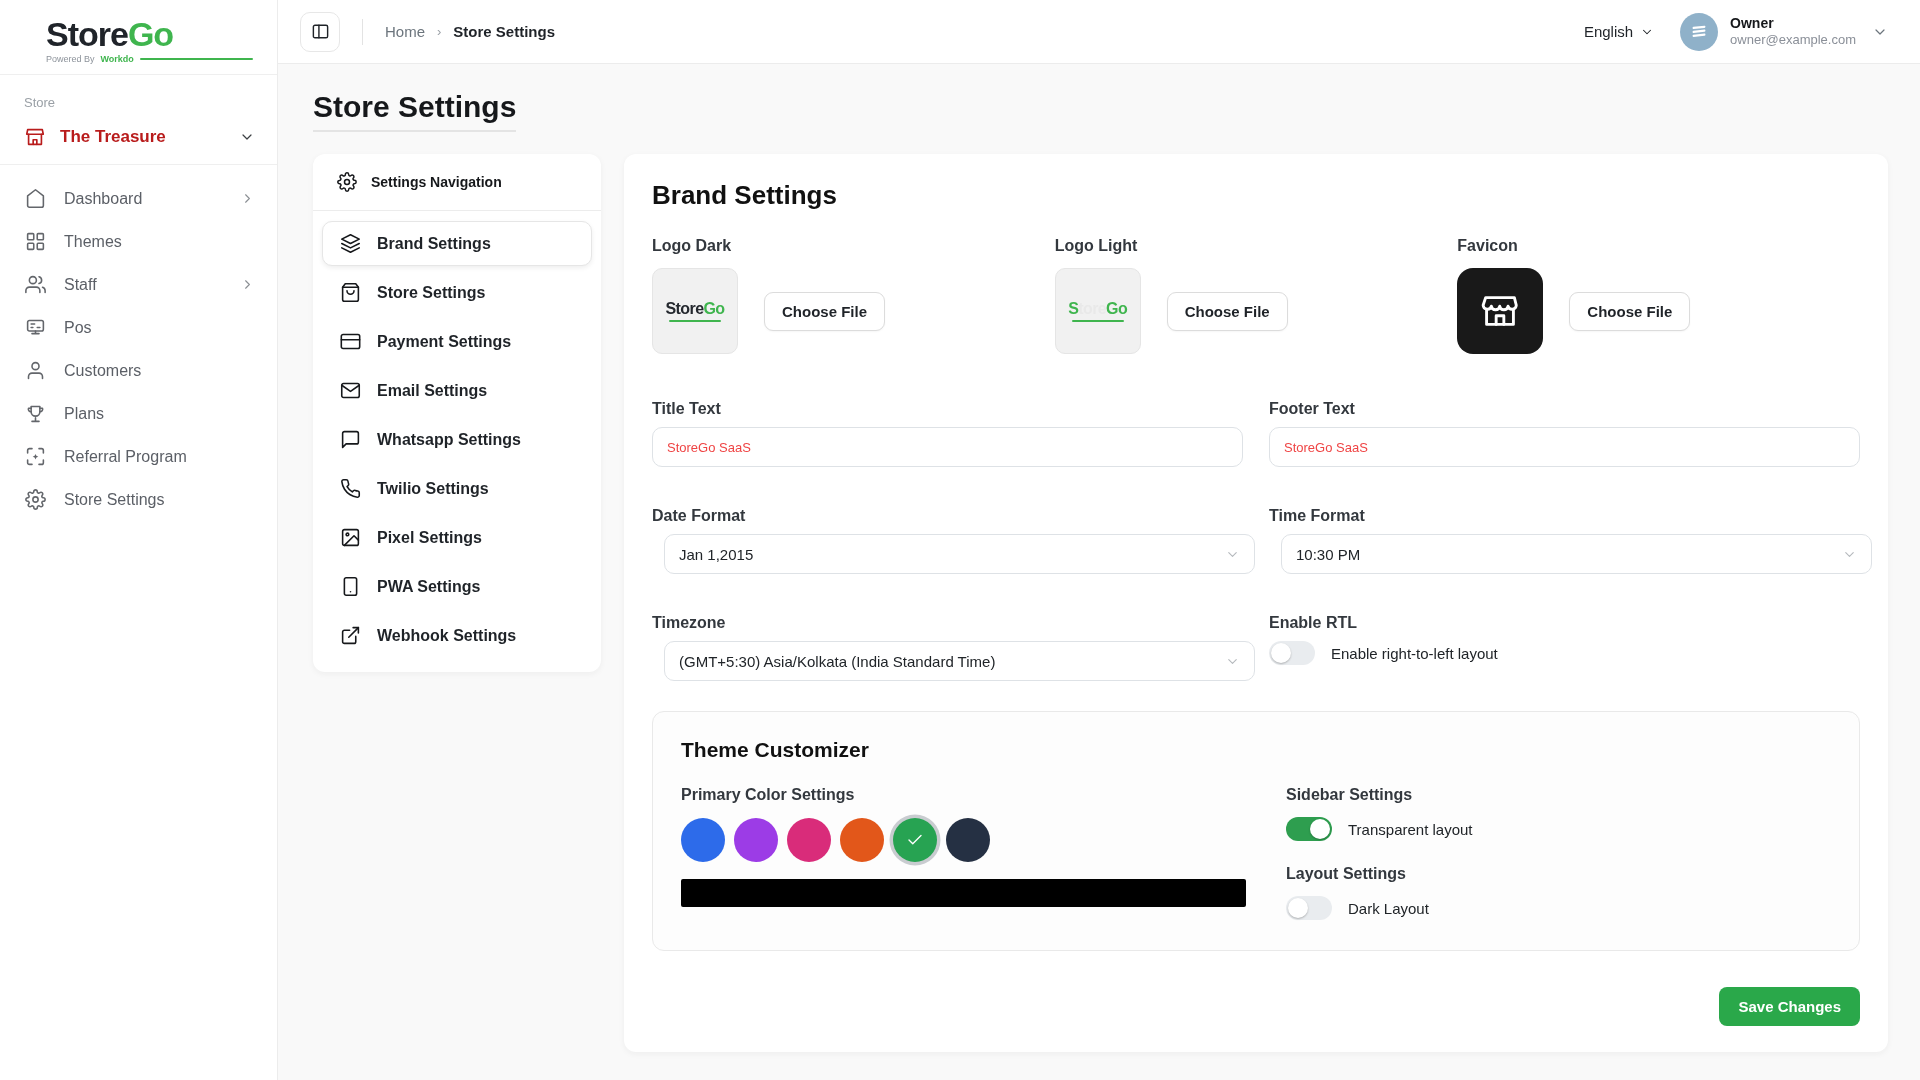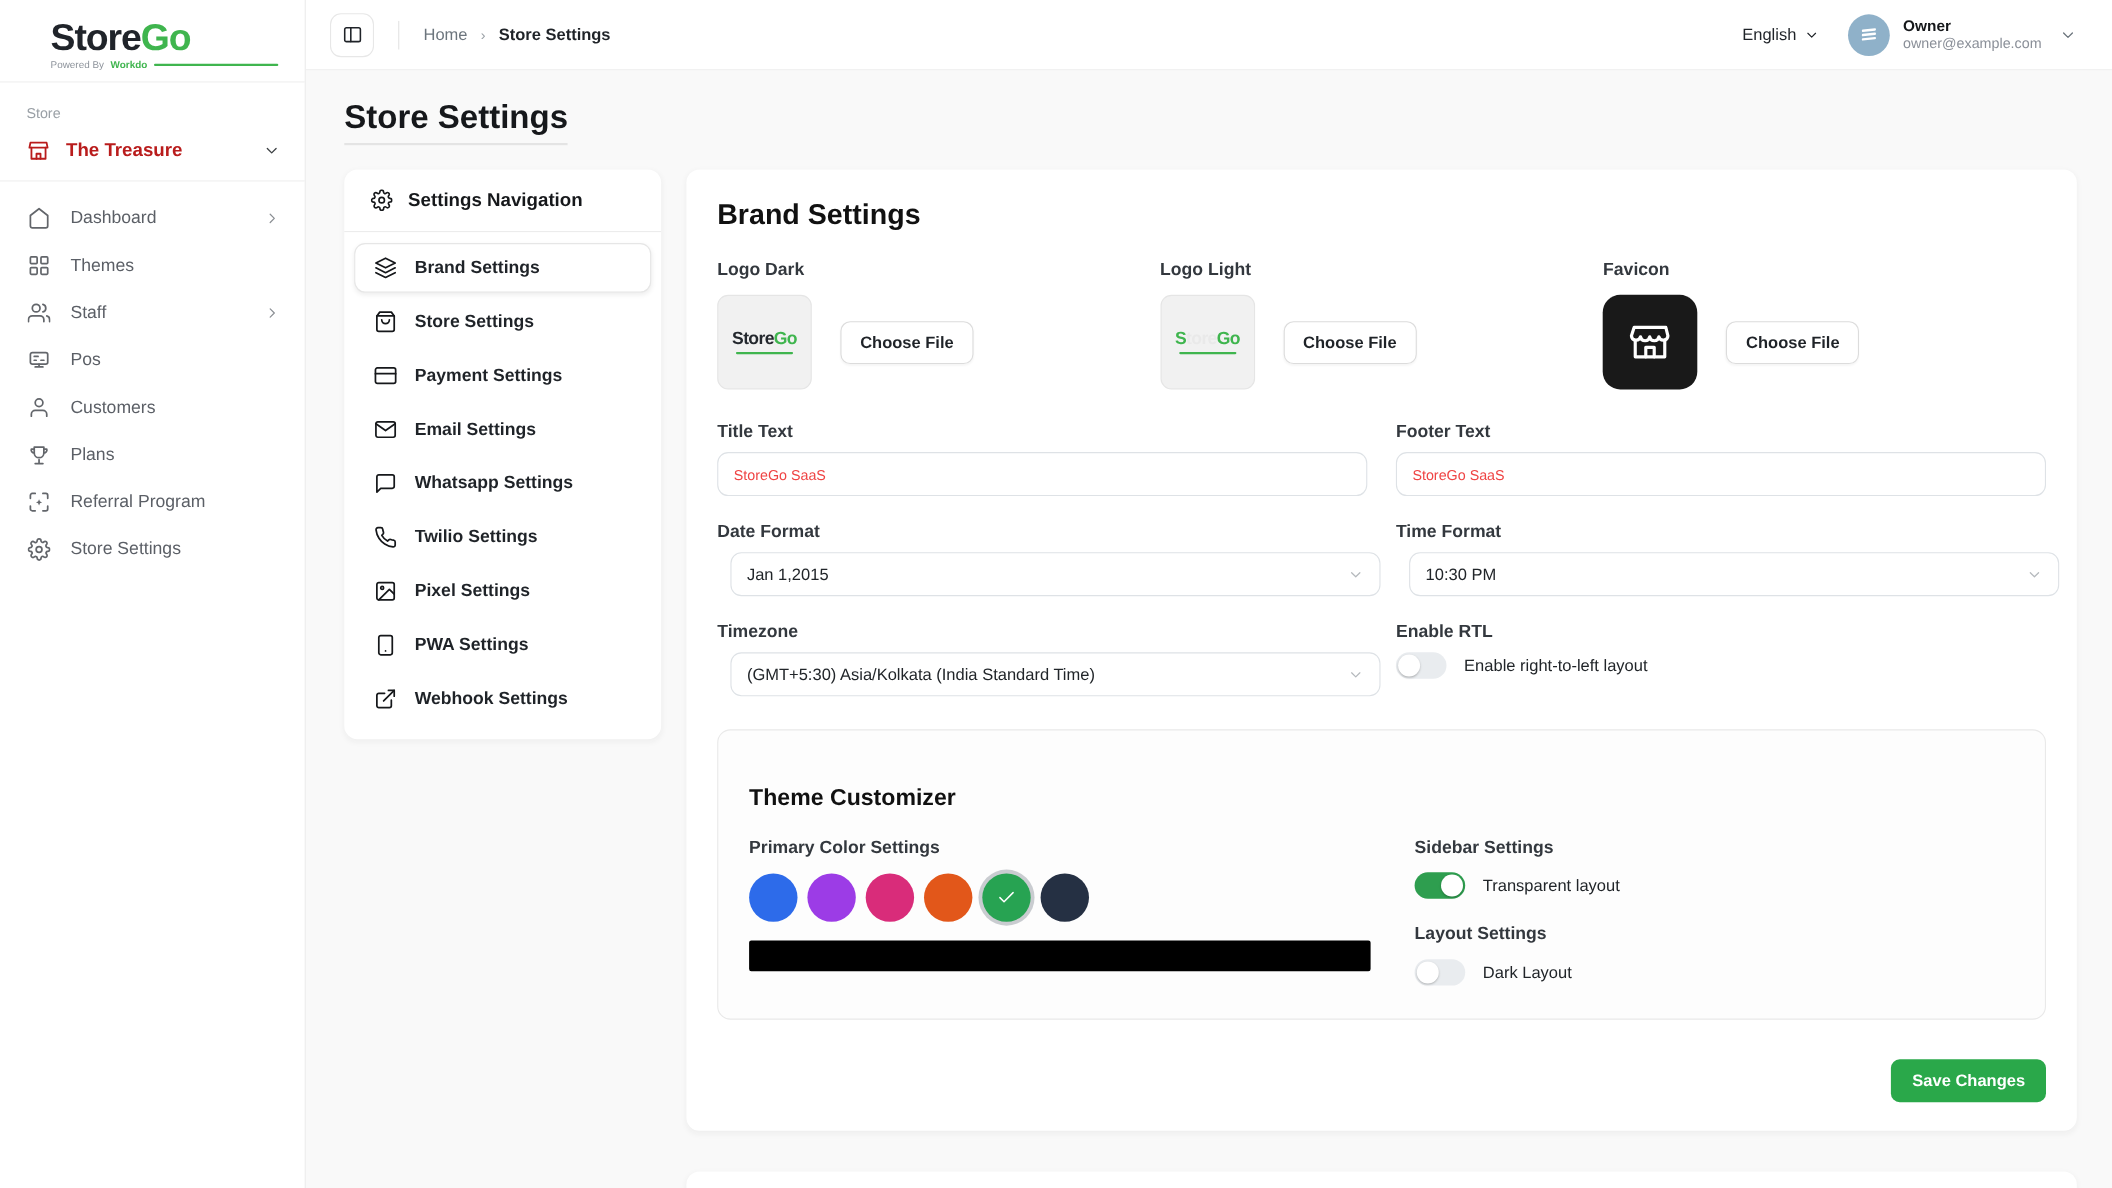--- a/index.html
+++ b/index.html
@@ -50,21 +50,21 @@
   
   .main { position:absolute; left:278px; top:64px; right:0; padding:26px 32px 0 35px; }
   .page-title { font-size:30px; font-weight:700; color:#16181b; display:inline-block;
     border-bottom:2px solid #e4e4e4; padding-bottom:6px; }
   .content-row { display:flex; gap:23px; margin-top:22px; align-items:flex-start; }
 
   
   .nav-card { width:288px; flex:0 0 288px; background:#fff; border-radius:12px;
     box-shadow:0 2px 6px rgba(40,40,40,.05); }
   .nav-card-head { display:flex; align-items:center; gap:14px; padding:18px 24px;
-    border-bottom:1px solid #ececec; font-size:17px; font-weight:700; color:#16181b;text-align:right; }
+    border-bottom:1px solid #ececec; font-size:14px; font-weight:700; color:#16181b;text-align:right; }
   .nav-list { padding:10px 0 14px 0; display:flex; flex-direction:column; gap:4px; }
   .nav-item { display:flex; align-items:center; gap:16px; margin:0 9px; padding:11px 17px;
     font-size:16px; font-weight:600; color:#1f2328; border:1px solid transparent; border-radius:10px; cursor:pointer; }
   .nav-item.active { background:#fff; border-color:#e6e6e6; box-shadow:0 2px 5px rgba(0,0,0,.07); }
   .nav-item svg { width:21px; height:21px; color:#16181b; }
 
   
   .right-col { flex:1; display:flex; flex-direction:column; gap:37px; }
   .card { background:#fff; border-radius:12px; box-shadow:0 2px 6px rgba(40,40,40,.05); padding:26px 28px; }
   .card h2 { font-size:26px; font-weight:700; color:#111; }
@@ -77,39 +77,39 @@
   .logo-box .ltxt { font-size:16px; font-weight:700; letter-spacing:-0.6px; line-height:1; }
   .logo-box .uline { width:52px; height:2px; background:#3fb54e; margin-top:3px; border-radius:2px; }
   .ltxt .g { color:#3fb54e; } .ltxt .d { color:#24282e; } .ltxt .w { color:#e9e9e9; }
   .fav-box { width:86px; height:86px; background:#191919; border-radius:16px;
     display:flex; align-items:center; justify-content:center; }
   .btn-file { background:#fff; border:1px solid #dcdcdc; border-radius:9px; padding:10px 17px;
     font-size:15px; font-weight:600; color:#1f2328; cursor:pointer; box-shadow:0 1px 2px rgba(0,0,0,.04);
     font-family:inherit; }
 
   .form-grid { display:grid; grid-template-columns:1fr 1fr; column-gap:26px; row-gap:24px; margin-top:30px; }
-  .fgroup .field-label { display:block; margin-bottom:9px; }
+  .fgroup .field-label { display:block; margin-bottom:9px;margin-top:16px; }
   .tinput { width:100%; height:40px; border:1px solid #dee2e6; border-radius:10px; padding:0 14px;
     font-size:13px; color:#ef4444; background:#fff; font-family:inherit; outline:none; }
   .fselect { width:100%; height:40px; border:1px solid #dee2e6; border-radius:10px; padding:0 14px;
     font-size:15px; color:#212529; background:#fff; display:flex; align-items:center; cursor:pointer;margin-left:12px; }
   .fselect .chev { margin-left:auto; color:#b5b9bd; }
 
   .toggle { width:46px; height:24px; border-radius:12px; background:#e9ecef; position:relative;
     cursor:pointer; flex:0 0 46px; }
   .toggle .knob { position:absolute; top:2px; left:2px; width:20px; height:20px; border-radius:50%;
     background:#fff; box-shadow:0 1px 2px rgba(0,0,0,.25); }
   .toggle.on { background:#2e9e4f; }
   .toggle.on .knob { left:auto; right:2px; }
   .toggle-row { display:flex; align-items:center; gap:16px; font-size:15px; color:#212529; margin-top:4px; }
 
   
   .theme-card { margin-top:30px; background:#fdfdfd; border:1px solid #e9e9e9; border-radius:12px;
     padding:26px 28px 30px 28px; }
-  .theme-card h3 { font-size:21px; font-weight:700; color:#111;margin-top:24px; }
+  .theme-card h3 { font-size:21px; font-weight:700; color:#111; }
   .theme-grid { display:grid; grid-template-columns:1fr 1fr; column-gap:40px; margin-top:24px; }
   .swatches { display:flex; gap:9px; margin-top:14px; }
   .swatch { width:44px; height:44px; border-radius:50%; cursor:pointer; position:relative; }
   .swatch.selected { box-shadow:0 0 0 3.5px #c9ccd0; }
   .swatch .chk { position:absolute; inset:0; display:flex; align-items:center; justify-content:center; color:#fff; }
   .color-bar { height:28px; width:565px; background:#000; margin-top:17px; border-radius:2px; }
   .theme-right .field-label { display:block; }
   .theme-right .toggle-row { margin-top:13px; }
   .theme-right .gap { height:24px; }
 

